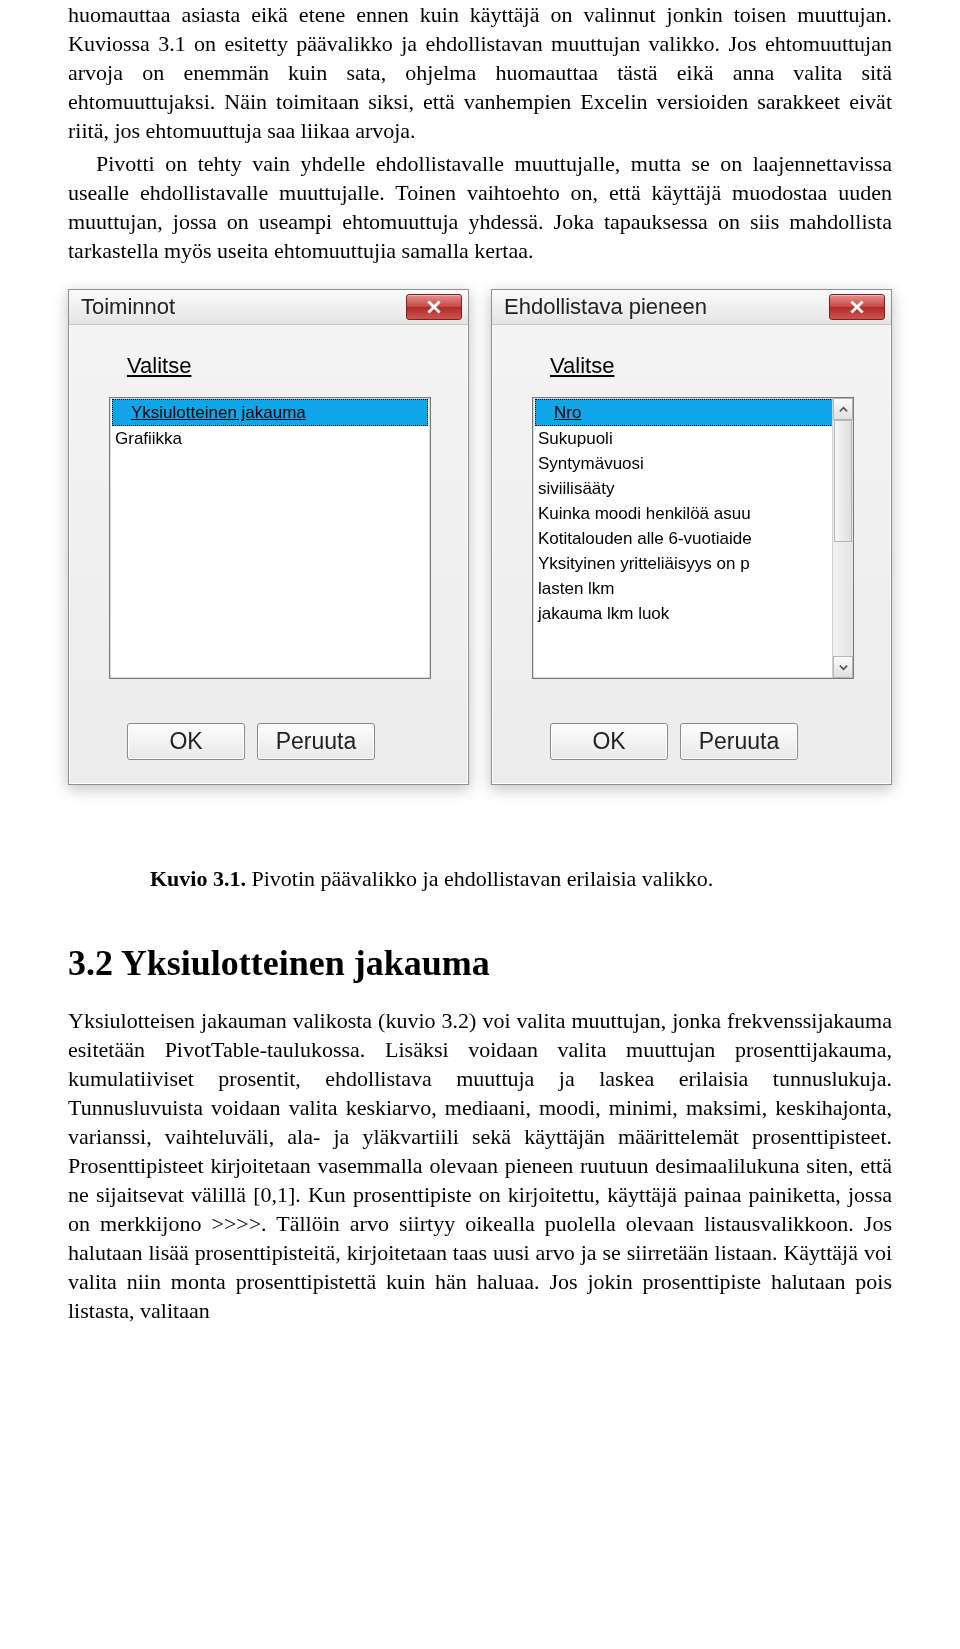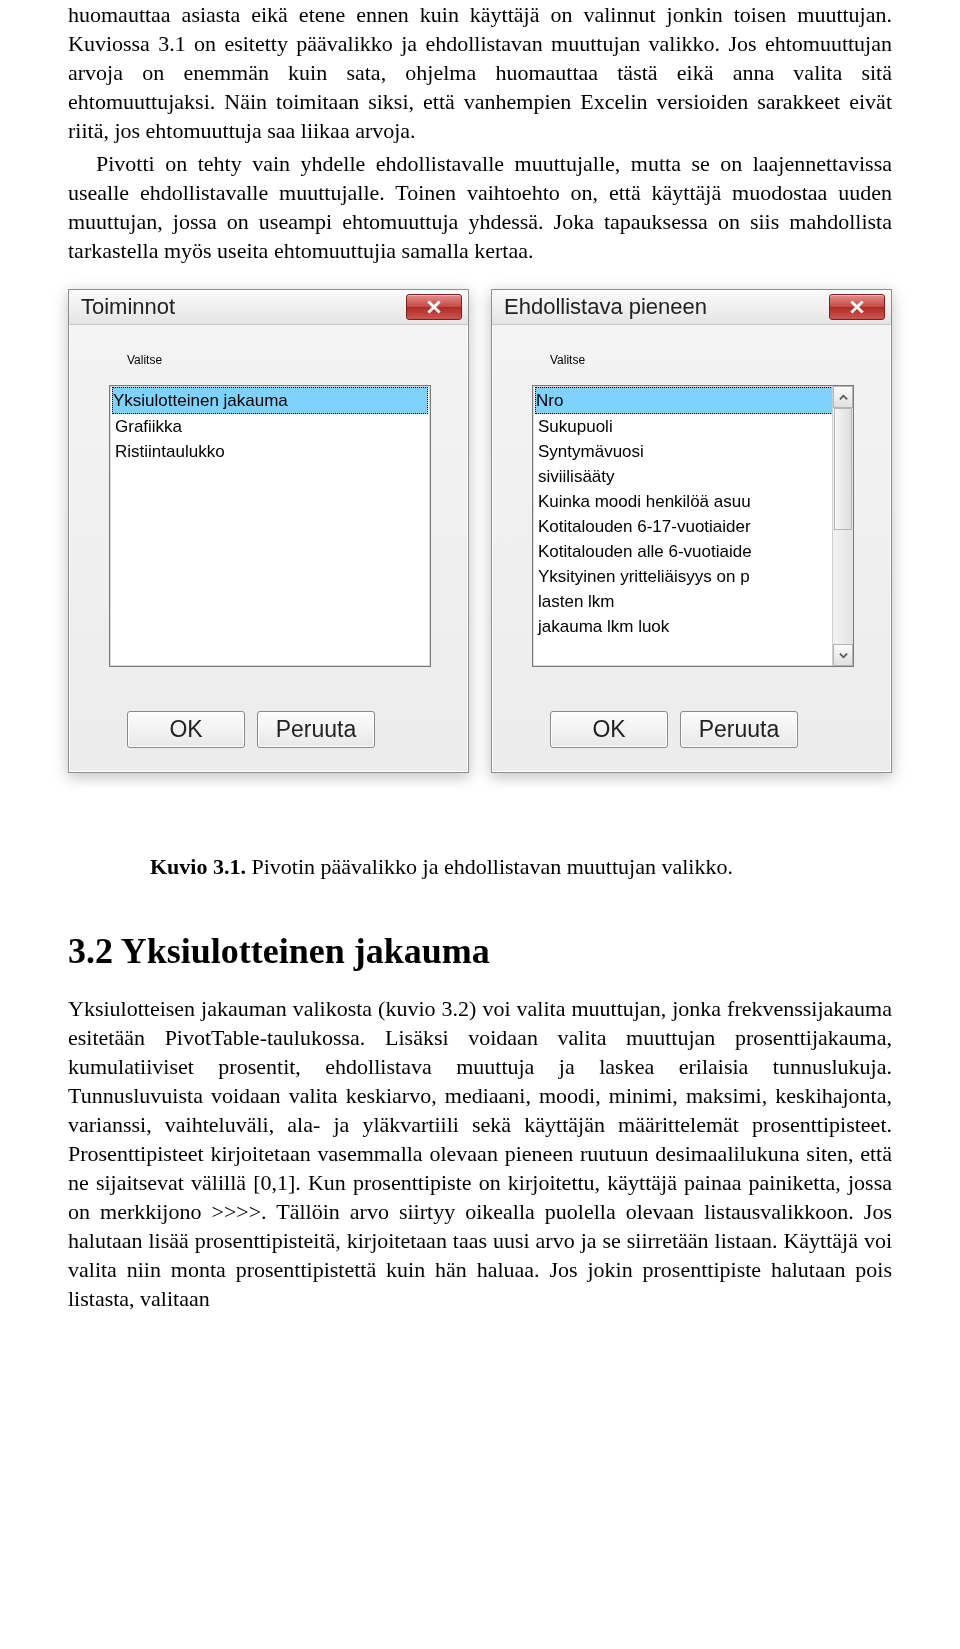--- a/index.html
+++ b/index.html
@@ -58,40 +58,41 @@
     color:#fff;
     text-shadow:0 -1px 0 rgba(0,0,0,.4);
     box-shadow: inset 0 1px 0 rgba(255,255,255,.35);
   }
   .close-btn svg { width:14px;height:14px; }
   .dlg-body {
     padding: 24px 22px 16px 22px;
     font-family: "Segoe UI", Tahoma, Arial, sans-serif;
     font-size: 18px;
   }
-  .val-label { margin: 4px 0 18px 36px; font-size:12px; }
+  .val-label { margin: 4px 0 18px 36px; font-size:22px;text-decoration:underline; }
   .listbox {
     margin-left: 18px;
     width: 320px;
     height: 280px;
     background: #fff;
     border: 1px solid #7a7a7a;
     box-shadow: inset 0 0 0 1px #d9d9d9;
     position:relative;
     overflow:hidden;
     font-size: 17px;
     line-height: 25px;
   }
   .listbox .items { padding: 1px 2px; }
   .listbox .item { white-space: nowrap; padding: 0 3px; overflow:hidden; }
   .listbox .sel {
-    background: #7dd3fc;
+    background: #0ea5e9;
     border: 1px dotted #000;
-    padding: 0 0;
+    padding: 0 18px;
     margin: 0;
+    text-decoration: underline;
   }
   .scrollbar {
     position:absolute; right:0; top:0; bottom:0; width:20px;
     background: linear-gradient(to right,#f3f3f3,#e3e3e3);
     border-left:1px solid #cfcfcf;
     display:flex; flex-direction:column; justify-content:space-between;
   }
   .sb-btn {
     height:20px;
     background:linear-gradient(#fbfbfb,#e0e0e0);
@@ -156,21 +157,20 @@
               <path d="M1 1 L9 9 M9 1 L1 9" stroke="#fff" stroke-width="2"></path>
             </svg>
         </div>
       </div>
       <div class="dlg-body">
         <div class="val-label">Valitse</div>
         <div class="listbox">
           <div class="items">
             <div class="item sel">Yksiulotteinen jakauma</div>
             <div class="item">Grafiikka</div>
-            <div class="item">Ristiintaulukko</div>
           </div>
         </div>
         <div class="dlg-buttons">
           <div class="win-btn">OK</div>
           <div class="win-btn">Peruuta</div>
         </div>
       </div>
     </div>
 
     <div class="dlg">
@@ -184,21 +184,20 @@
       </div>
       <div class="dlg-body">
         <div class="val-label">Valitse</div>
         <div class="listbox">
           <div class="items">
             <div class="item sel">Nro</div>
             <div class="item">Sukupuoli</div>
             <div class="item">Syntymävuosi</div>
             <div class="item">siviilisääty</div>
             <div class="item">Kuinka moodi henkilöä asuu</div>
-            <div class="item">Kotitalouden 6-17-vuotiaider</div>
             <div class="item">Kotitalouden alle 6-vuotiaide</div>
             <div class="item">Yksityinen yritteliäisyys on p</div>
             <div class="item">lasten lkm</div>
             <div class="item">jakauma lkm luok</div>
           </div>
           <div class="scrollbar">
             <div class="sb-btn">
               <svg viewBox="0 0 10 10">
                   <path d="M1 7 L5 3 L9 7" fill="none" stroke="#555" stroke-width="2"></path>
                 </svg>
@@ -216,19 +215,19 @@
           <div class="win-btn">Peruuta</div>
         </div>
       </div>
     </div>
 
   </div>
 
 </div>
 
 <div class="caption">
-  <span class="b">Kuvio 3.1.</span><span> Pivotin päävalikko ja ehdollistavan muuttujan valikko.</span>
+  <span class="b">Kuvio 3.1.</span><span> Pivotin päävalikko ja ehdollistavan erilaisia valikko.</span>
 </div>
 
 <div class="page">
   <div class="h2">3.2   Yksiulotteinen jakauma</div>
   <div class="p">Yksiulotteisen jakauman valikosta (kuvio 3.2) voi valita muuttujan, jonka frekvenssijakauma esitetään PivotTable-taulukossa. Lisäksi voidaan valita muuttujan prosenttijakauma, kumulatiiviset prosentit, ehdollistava muuttuja ja laskea erilaisia tunnuslukuja. Tunnusluvuista voidaan valita keskiarvo, mediaani, moodi, minimi, maksimi, keskihajonta, varianssi, vaihteluväli, ala- ja yläkvartiili sekä käyttäjän määrittelemät prosenttipisteet. Prosenttipisteet kirjoitetaan vasemmalla olevaan pieneen ruutuun desimaalilukuna siten, että ne sijaitsevat välillä [0,1]. Kun prosenttipiste on kirjoitettu, käyttäjä painaa painiketta, jossa on merkkijono &gt;&gt;&gt;&gt;. Tällöin arvo siirtyy oikealla puolella olevaan listausvalikkoon. Jos halutaan lisää prosenttipisteitä, kirjoitetaan taas uusi arvo ja se siirretään listaan. Käyttäjä voi valita niin monta prosenttipistettä kuin hän haluaa. Jos jokin prosenttipiste halutaan pois listasta, valitaan</div>
 </div>
 
 </body></html>

